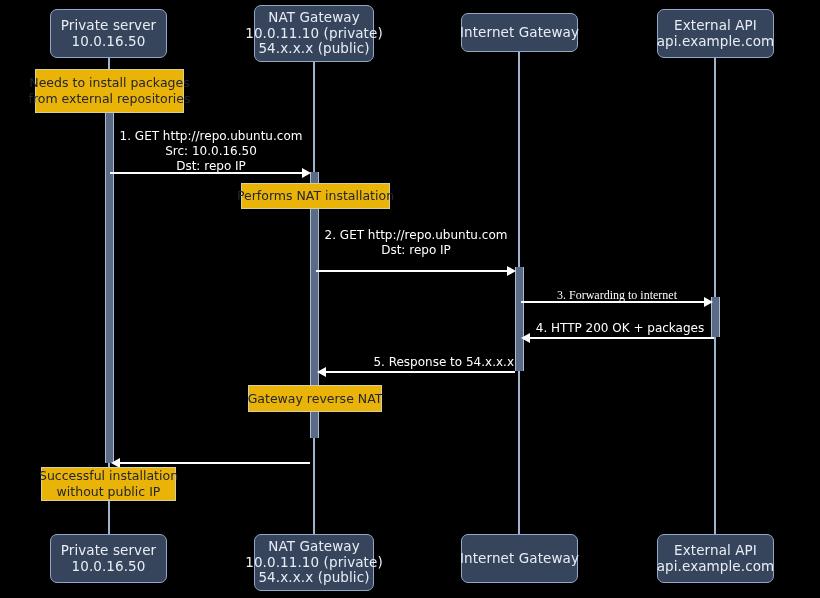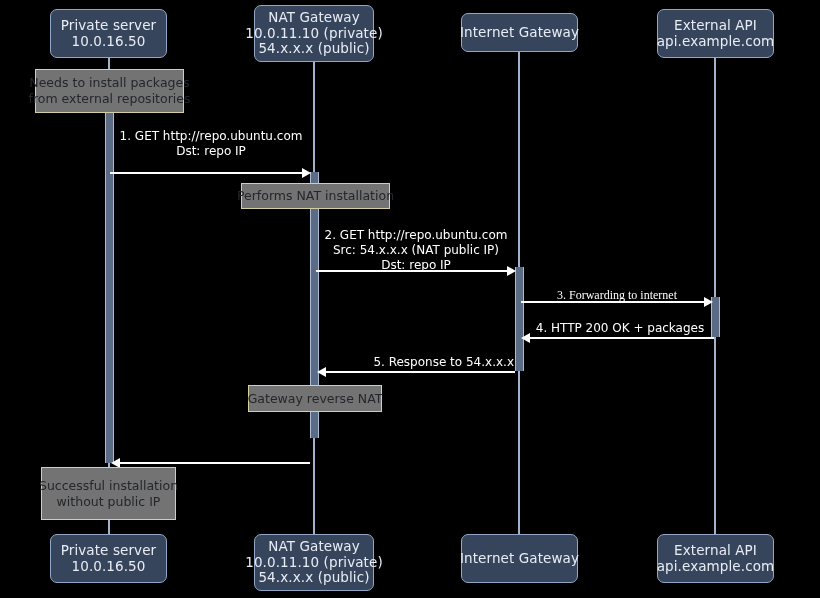--- a/index.html
+++ b/index.html
@@ -52,21 +52,21 @@
     box-sizing: border-box;
     width: 9px;
     background: #5b6b85;
     border-left: 1px solid #a9bcd6;
     border-right: 1px solid #a9bcd6;
   }
   
   .note {
     position: absolute;
     box-sizing: border-box;
-    background: #737373;
+    background: #eab308;
     border: 1px solid #d6cfa0;
     color: #23262b;
     font-size: 12.5px;
     line-height: 16px;
     text-align: center;
     display: flex;
     flex-direction: column;
     align-items: center;
     justify-content: center;
     padding: 2px 4px;
@@ -132,32 +132,32 @@
     <span class="pline">api.example.com</span>
   </div>
 
   <div class="note" style="left:35px; top:69px; width:149px; height:44px;">
     <span class="nline">Needs to install packages</span>
     <span class="nline">from external repositories</span>
   </div>
 
   <div class="msglabel" style="left:109px; top:129px; width:204px;">
     <span class="mline">1. GET http://repo.ubuntu.com</span>
+    <span class="mline">Src: 10.0.16.50</span>
     <span class="mline">Dst: repo IP</span>
   </div>
   <div class="msg" style="left:110px; top:172px; width:195px;"></div>
   <div class="arrowhead right" style="left:302px; top:168px;"></div>
 
   <div class="note" style="left:241px; top:183px; width:149px; height:26px;">
     <span class="nline">Performs NAT installation</span>
   </div>
 
   <div class="msglabel" style="left:314px; top:228px; width:204px;">
     <span class="mline">2. GET http://repo.ubuntu.com</span>
-    <span class="mline">Src: 54.x.x.x (NAT public IP)</span>
     <span class="mline">Dst: repo IP</span>
   </div>
   <div class="msg" style="left:316px; top:270px; width:194px;"></div>
   <div class="arrowhead right" style="left:507px; top:266px;"></div>
 
   <div class="msglabel" style="left:519px; top:288px; width:196px;font-family:Liberation Serif, serif;">
     <span class="mline">3. Forwarding to internet</span>
   </div>
   <div class="msg" style="left:521px; top:301px; width:186px;"></div>
   <div class="arrowhead right" style="left:704px; top:297px;"></div>
@@ -174,21 +174,21 @@
   <div class="msg" style="left:325px; top:371px; width:190px;"></div>
   <div class="arrowhead left" style="left:317px; top:367px;"></div>
 
   <div class="note" style="left:248px; top:385px; width:134px; height:27px;">
     <span class="nline">Gateway reverse NAT</span>
   </div>
 
   <div class="msg" style="left:119px; top:462px; width:191px;"></div>
   <div class="arrowhead left" style="left:111px; top:458px;"></div>
 
-  <div class="note" style="left:41px; top:467px; width:135px; height:53px;">
+  <div class="note" style="left:41px; top:467px; width:135px; height:34px;">
     <span class="nline">Successful installation</span>
     <span class="nline">without public IP</span>
   </div>
 
   <div class="participant" style="left:50px; top:534px; width:117px; height:49px;">
     <span class="pline">Private server</span>
     <span class="pline">10.0.16.50</span>
   </div>
 
   <div class="participant" style="left:254px; top:534px; width:120px; height:57px;">

